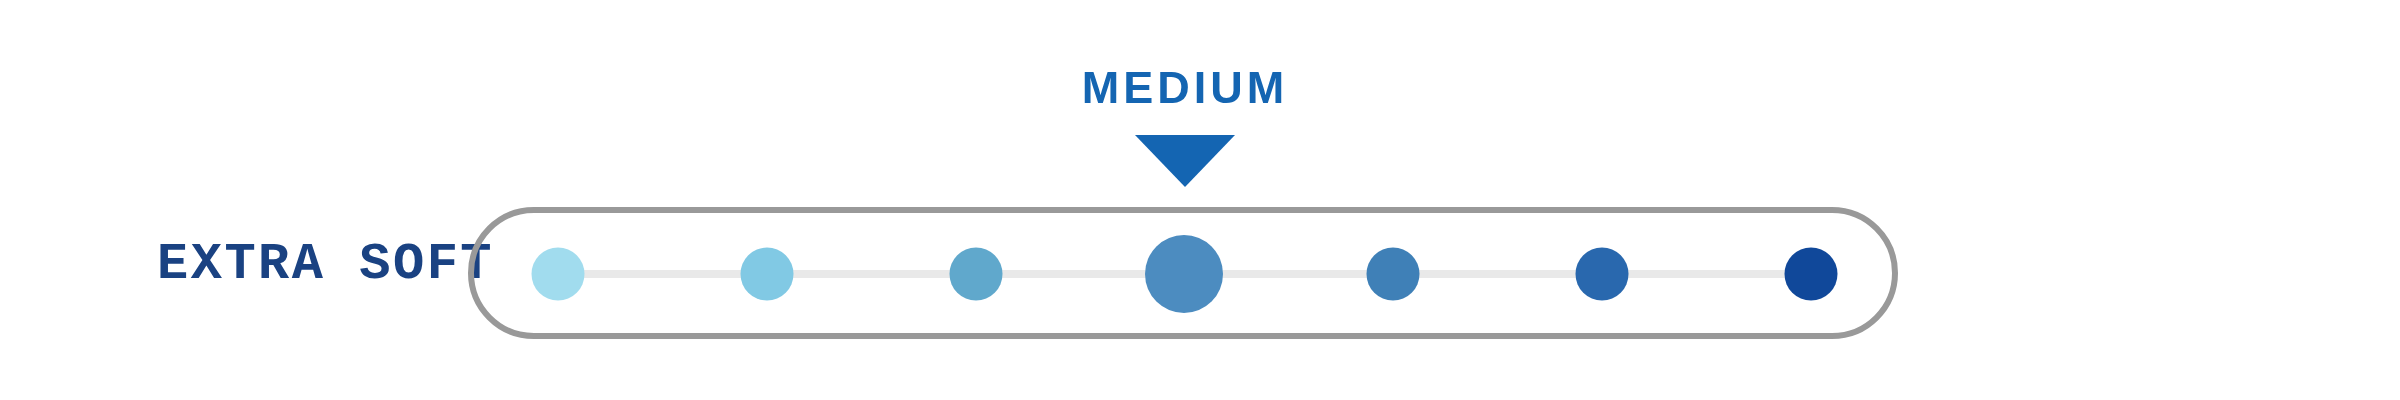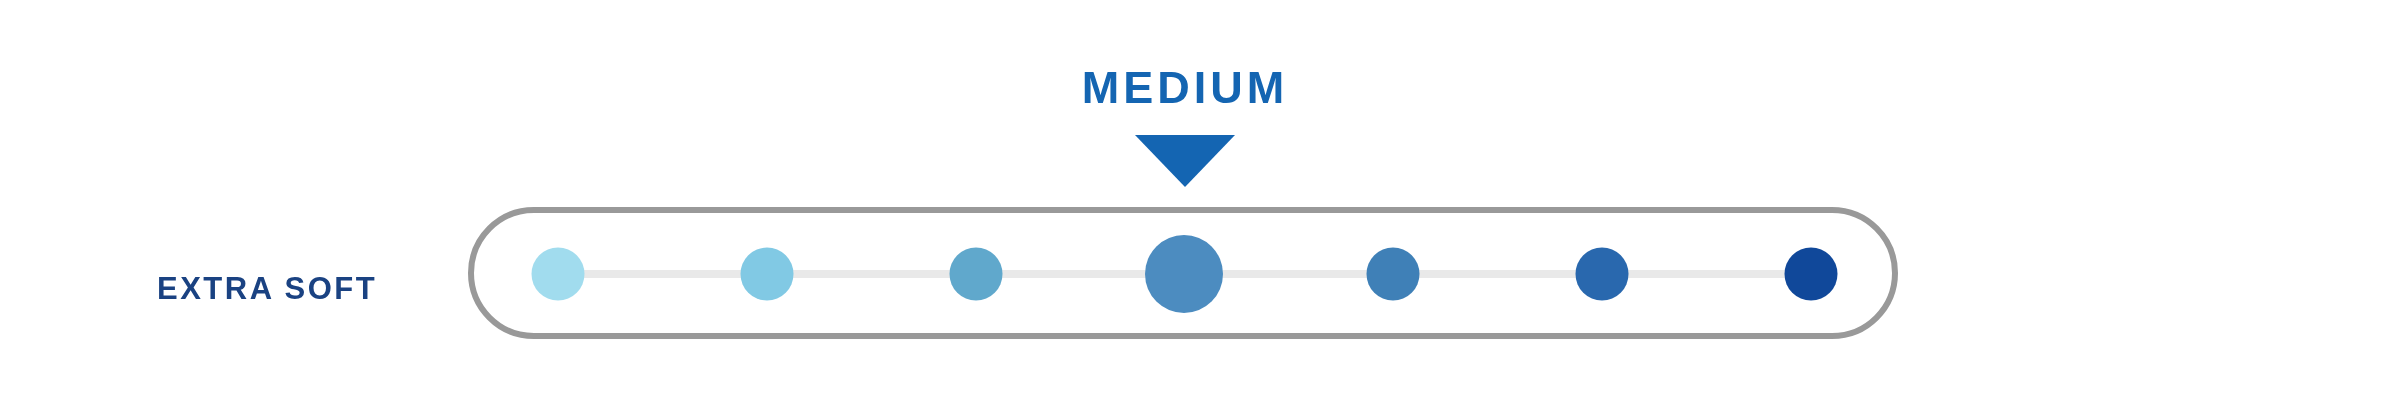--- a/index.html
+++ b/index.html
@@ -64,27 +64,28 @@
     width: 53px;
     height: 53px;
     border-radius: 50%;
   }
   .dot.selected {
     width: 78px;
     height: 78px;
   }
   .side-label {
     position: absolute;
-    top: 289px;
+    top: 264px;
     transform: translateY(-50%);
-    font-size: 31px;
+    font-size: 52px;
     font-weight: 600;
     letter-spacing: 2.5px;
     color: var(--navy, #1A4282);
     white-space: nowrap;
+    font-family: Liberation Mono, monospace;
   }
   .side-label.left  { left: 157px; }
   .side-label.right { left: 1964px; }
 </style>
 </head>
 <body>
 
 <div class="stage">
 
   <div class="medium-label">MEDIUM</div>

